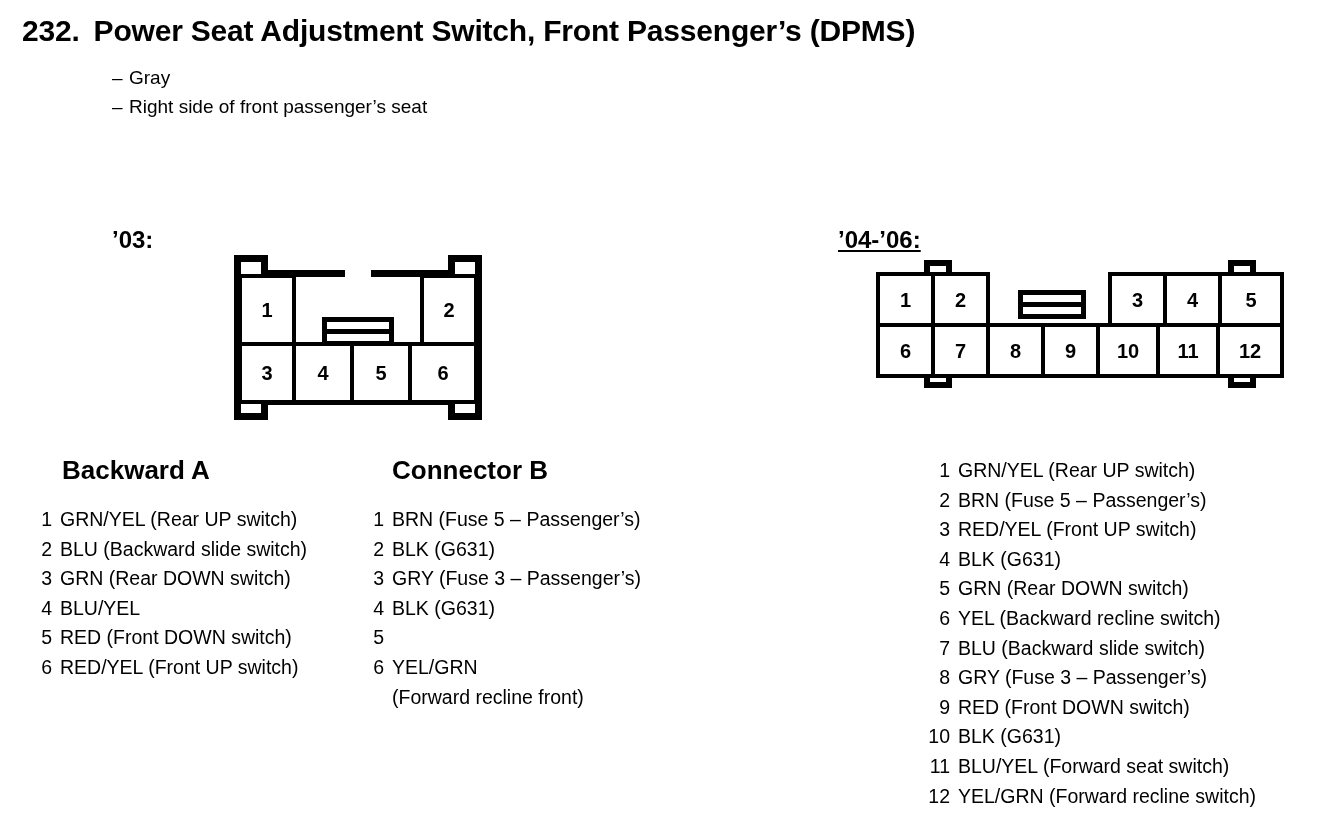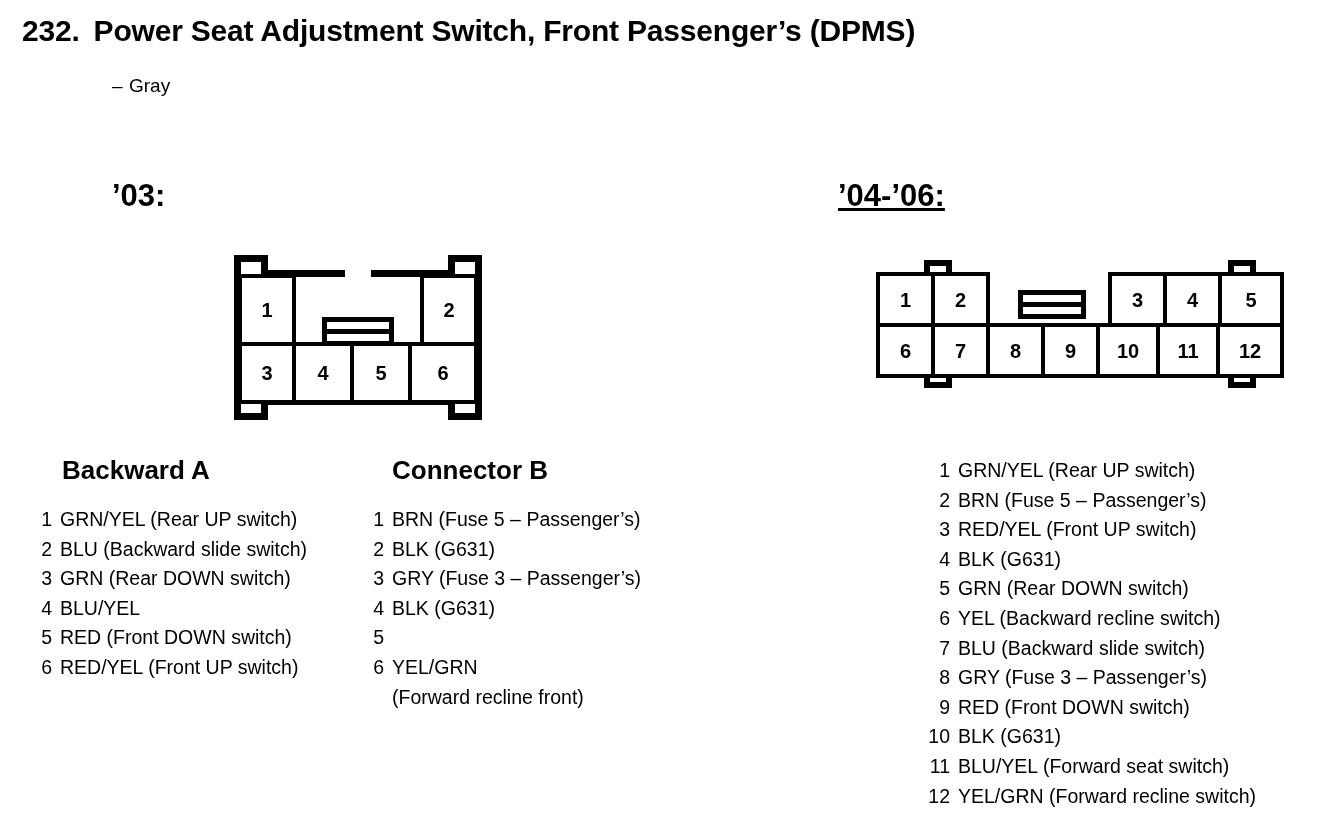--- a/index.html
+++ b/index.html
@@ -28,38 +28,39 @@
     white-space: nowrap;
   }
   #title-number {
     display: inline-block;
     margin-right: 14px;
   }
 
   #spec-list {
     position: absolute;
     left: 112px;
-    top: 72px;
+    top: 64px;
     font-size: 19px;
     line-height: 28.5px;
   }
   .spec-line {
     white-space: nowrap;
   }
   .spec-dash {
     display: inline-block;
     width: 17px;
   }
 
   
   .variant-label {
     position: absolute;
-    font-size: 31px;
+    font-size: 24px;
     font-weight: bold;
     white-space: nowrap;
+    margin-top: 48px;
   }
   #label-03 { left: 112px; top: 178px; }
   #label-0406 { left: 838px; top: 178px; text-decoration: underline; }
 
   
   .conn-wrap { position: absolute; }
   .shell-line { position: absolute; background: #000; }
   .cell {
     position: absolute;
     box-sizing: border-box;
@@ -117,20 +118,23 @@
 </head>
 <body>
 
 <div id="page-title">
   <span id="title-number">232.</span><span>Power Seat Adjustment Switch, Front Passenger’s (DPMS)</span>
 </div>
 
 <div id="spec-list">
   <div class="spec-line">
     <span class="spec-dash">–</span><span>Gray</span>
+  </div>
+  <div class="spec-line">
+    <span class="spec-dash">–</span><span>Right side of front passenger’s seat</span>
   </div>
 </div>
 
 <div class="variant-label" id="label-03">’03:</div>
 <div class="variant-label" id="label-0406">’04-’06:</div>
 
 <div class="conn-wrap" id="conn6" style="left:234px; top:255px; width:248px; height:165px;">
 
   <div class="shell-line" style="left:0px;   top:0px;   width:7px;  height:165px;"></div>
   <div class="shell-line" style="left:0px;   top:0px;   width:34px; height:7px;"></div>

